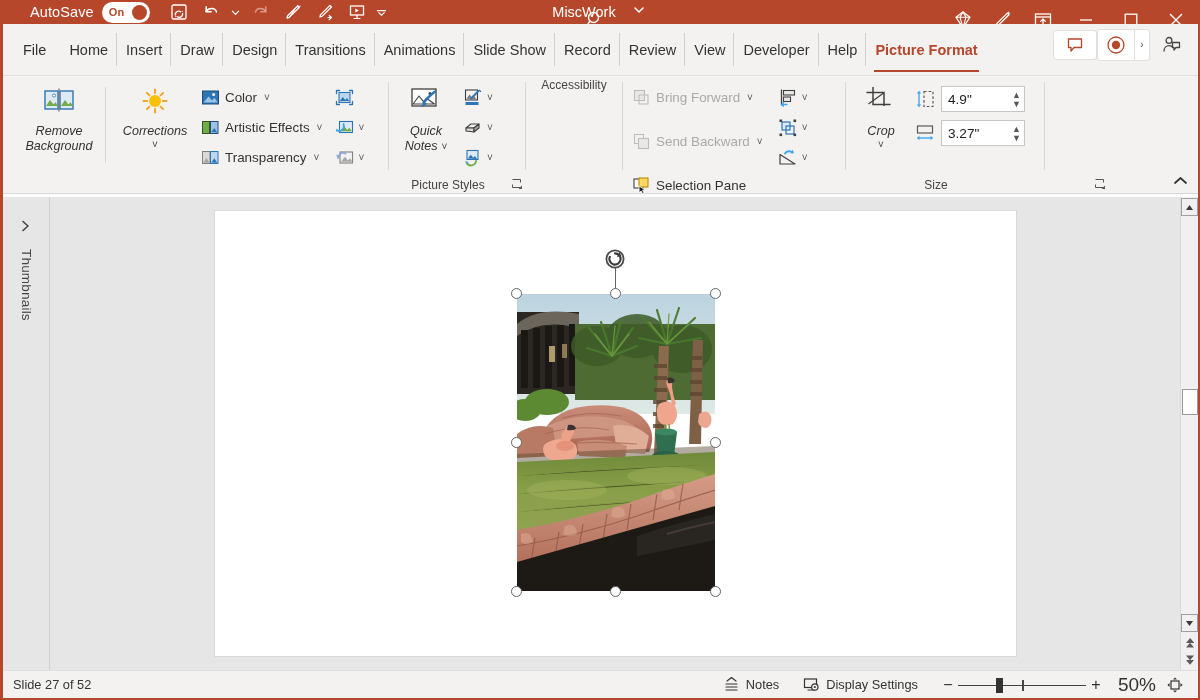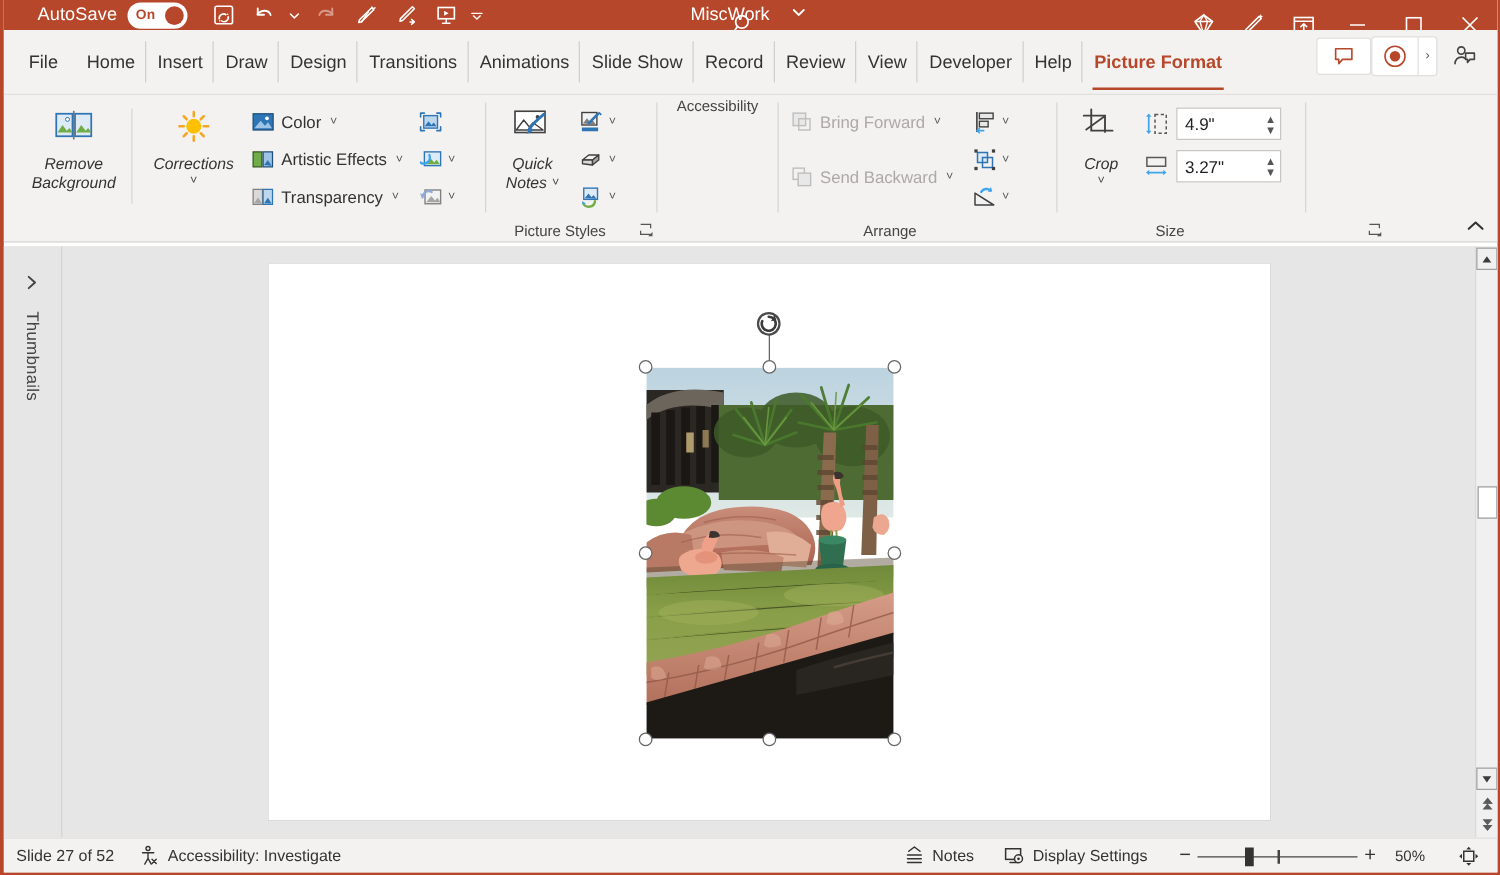--- a/index.html
+++ b/index.html
@@ -231,21 +231,21 @@
   .zoom-track .line {
     position: absolute; top: 7px; left: 0; right: 0; height: 1.5px; background: #444;
   }
   .zoom-track .tick {
     position: absolute; left: 64px; top: 2px; width: 1.5px; height: 11px; background: #444;
   }
   .zoom-track .knob2 {
     position: absolute; left: 38px; top: 0px; width: 7px; height: 15px; background: #333;
   }
   .zmbtn { width: 20px; text-align: center; font-size: 16px; color: #333; line-height: 14px; }
-  .zoom-pct { width: 40px; text-align: left; font-size: 12px; }
+  .zoom-pct { width: 40px; text-align: right; font-size: 19px; }
 </style>
 </head>
 <body>
 
 <div class="app">
 
   <div class="titlebar">
     <div class="autosave-label">AutoSave</div>
     <div class="toggle">
       <div class="on-text">On</div>
@@ -618,20 +618,28 @@
             <span>Bring Forward</span>
             <span class="chev">˅</span>
           </div>
           <div class="smallrow disabled">
             <svg width="19" height="19" viewBox="0 0 19 19">
                 <rect x="2.5" y="2.5" width="9" height="9" fill="none" stroke="#BDBDBD" stroke-width="1.1"></rect>
                 <rect x="6.5" y="6.5" width="10" height="10" fill="#E8E8E8" stroke="#BDBDBD" stroke-width="1.1"></rect>
               </svg>
             <span>Send Backward</span>
             <span class="chev">˅</span>
+          </div>
+          <div class="smallrow">
+            <svg width="19" height="19" viewBox="0 0 19 19">
+                <rect x="2" y="3" width="9" height="9" fill="#fff" stroke="#404040" stroke-width="1.1"></rect>
+                <rect x="7" y="2" width="9" height="9" fill="#FFD966" stroke="#BF8F00" stroke-width="1.1"></rect>
+                <path d="M7 10l.2 7 1.9-2 1.4 2.6 1.5-.8-1.4-2.6 2.7-.3z" fill="#1F1F1F" stroke="#fff" stroke-width=".8"></path>
+              </svg>
+            <span>Selection Pane</span>
           </div>
         </div>
 
         <div style="display:flex;flex-direction:column;gap:1px;padding-top:2px;margin-left:8px">
           <div class="icon-only-row">
             <svg width="22" height="22" viewBox="0 0 22 22">
               <path d="M4.5 2.5v16" stroke="#404040" stroke-width="1.3"></path>
               <rect x="6.5" y="3.5" width="11" height="4.5" fill="#E8E8E8" stroke="#404040" stroke-width="1.1"></rect>
               <rect x="6.5" y="10" width="7" height="4.5" fill="#E8E8E8" stroke="#404040" stroke-width="1.1"></rect>
               <path d="M10 17.5H4.8M6.5 15.8l-1.9 1.7 1.9 1.7" fill="none" stroke="#41A5EE" stroke-width="1.3" stroke-linecap="round" stroke-linejoin="round"></path>
@@ -927,28 +935,20 @@
             <path d="M6 10.8L10 6H2z" fill="#5a5a5a"></path>
           </svg>
       </div>
     </div>
   </div>
 
   <div class="statusbar">
     <div class="sb-item">
       <span>Slide 27 of 52</span>
     </div>
-    <div class="sb-item">
-      <svg width="17" height="17" viewBox="0 0 17 17">
-        <circle cx="7.4" cy="2.8" r="1.6" fill="none" stroke="#333" stroke-width="1.1"></circle>
-        <path d="M3 6.2h9M7.4 6.2v4.5M7.4 10.7l-2.6 4.6M7.4 10.7l2.6 4.6" fill="none" stroke="#333" stroke-width="1.1" stroke-linecap="round"></path>
-        <path d="M10.6 11.4l3.4 3.4M14 11.4l-3.4 3.4" stroke="#333" stroke-width="1.1" stroke-linecap="round"></path>
-      </svg>
-      <span>Accessibility: Investigate</span>
-    </div>
 
     <div class="sb-right">
       <div class="sb-item">
         <svg width="17" height="17" viewBox="0 0 17 17">
           <path d="M4 5l4.5-3.4L13 5" fill="none" stroke="#333" stroke-width="1.2" stroke-linecap="round" stroke-linejoin="round"></path>
           <path d="M3 8h11M3 11h11M3 14h11" stroke="#333" stroke-width="1.2" stroke-linecap="round"></path>
         </svg>
         <span>Notes</span>
       </div>
       <div class="sb-item">

